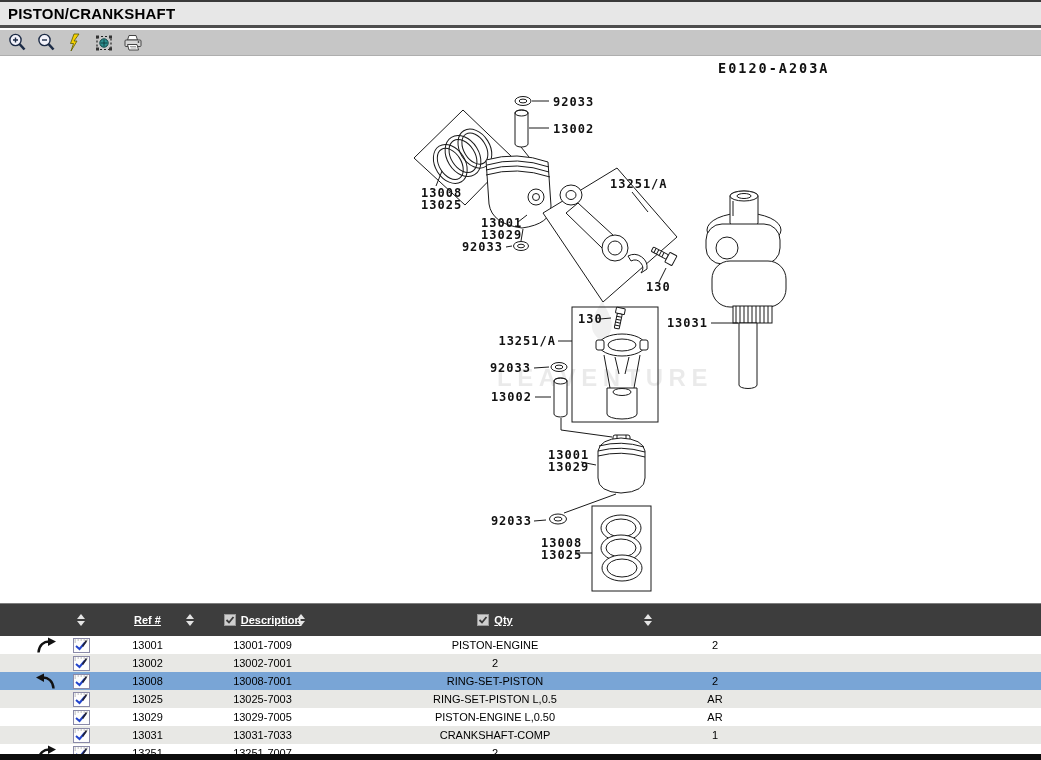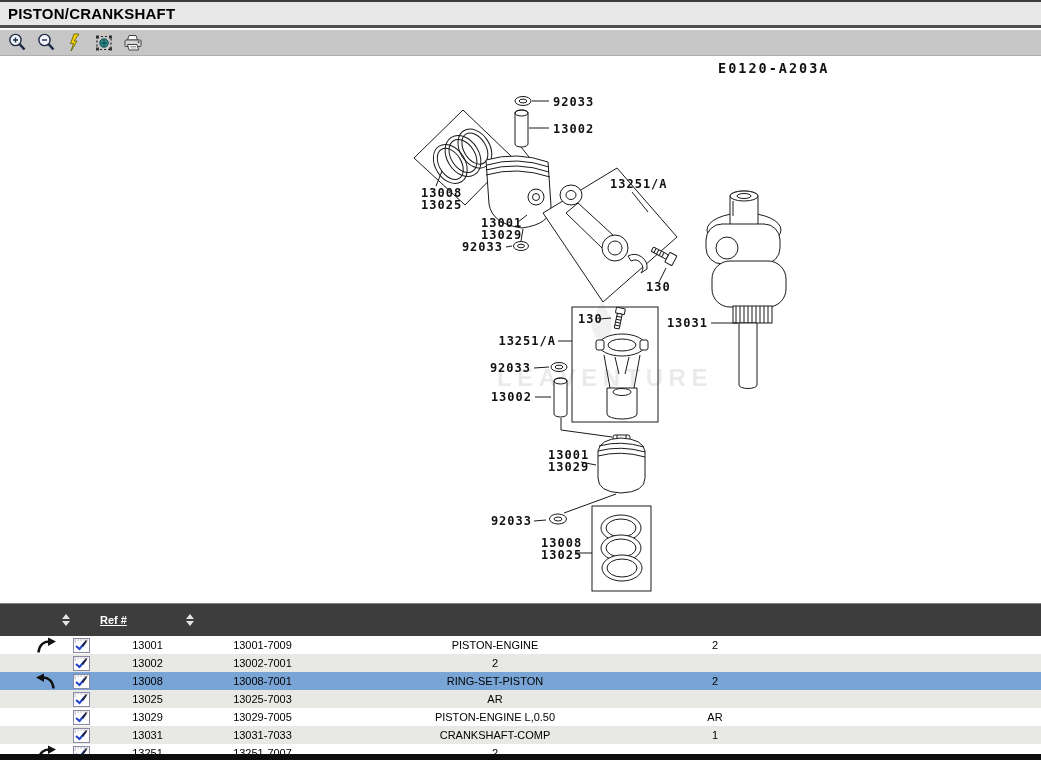--- a/index.html
+++ b/index.html
@@ -24,21 +24,21 @@
        letter-spacing:1px;fill:#111;}
   .code{font-family:"DejaVu Sans Mono",monospace;font-weight:bold;font-size:13.5px;
         letter-spacing:2px;fill:#111;}
   .wm{font-family:"Liberation Sans",sans-serif;font-weight:bold;font-size:24px;
       letter-spacing:5.5px;fill:#000;opacity:.08;}
   
   .parts-table{position:absolute;left:0;top:603px;width:1041px;}
   .thead,.trow{display:grid;grid-template-columns:62px 38px 95px 135px 330px 110px 271px;}
   .thead{background:#3d3d3d;border-top:1px solid #7d7d7d;height:32px;color:#fff;
          font-size:11px;font-weight:bold;align-items:center;}
-  .th{position:relative;display:flex;align-items:center;justify-content:flex-start;height:100%;gap:5px;text-decoration:underline;}
+  .th{position:relative;display:flex;align-items:center;justify-content:center;height:100%;gap:5px;text-decoration:underline;}
   .sort{display:inline-flex;flex-direction:column;gap:2px;cursor:pointer;}
   .sort i{display:block;width:0;height:0;border-left:4px solid transparent;border-right:4px solid transparent;}
   .sort .up{border-bottom:5px solid #e4e4e4;}
   .sort .down{border-top:5px solid #e4e4e4;}
   .sort-ref{position:absolute;right:1px;}  .sort-part{position:absolute;right:7px;}
   .sort-desc{position:absolute;right:25px;}.sort-qty{position:absolute;right:8px;}
   .sort-note{position:absolute;right:46px;}
   .trow{height:18px;align-items:center;font-size:11px;color:#000;}
   .trow.even{background:#ffffff;}
   .trow.odd{background:#e8e8e5;}
@@ -253,20 +253,42 @@
             <i class="down"></i>
           </span>
       </div>
       <div class="th">
         <span>Ref #</span>
         <span class="sort sort-ref">
             <i class="up"></i>
             <i class="down"></i>
           </span>
       </div>
+      <div class="th">
+        <svg width="12" height="12" viewBox="0 0 12 12">
+          <rect x="0.5" y="0.5" width="11" height="11" fill="#cfcfcf" stroke="#9a9a9a"></rect>
+          <path d="M2.5,6 L5,8.5 L9.5,3" stroke="#3a3a3a" stroke-width="1.8" fill="none"></path>
+        </svg>
+        <span>Description</span>
+        <span class="sort sort-desc">
+            <i class="up"></i>
+            <i class="down"></i>
+          </span>
+      </div>
+      <div class="th">
+        <svg width="12" height="12" viewBox="0 0 12 12">
+          <rect x="0.5" y="0.5" width="11" height="11" fill="#cfcfcf" stroke="#9a9a9a"></rect>
+          <path d="M2.5,6 L5,8.5 L9.5,3" stroke="#3a3a3a" stroke-width="1.8" fill="none"></path>
+        </svg>
+        <span>Qty</span>
+        <span class="sort sort-qty">
+            <i class="up"></i>
+            <i class="down"></i>
+          </span>
+      </div>
     </div>
     <div>
         <div class="trow even">
     <div class="cell cell-arrow">
             <svg width="22" height="17" viewBox="0 0 22 17">
     <path d="M3.5,15.5 C4,8 9,4.5 14,4.5" stroke="#111" stroke-width="2.4" fill="none"></path>
     <polygon points="13,0.5 21,4.5 13,9" fill="#111"></polygon>
   </svg>
           </div>
     <div class="cell cell-edit">
@@ -324,20 +346,21 @@
     <div class="cell cell-edit">
       <svg width="17" height="15" viewBox="0 0 17 15">
         <rect x="0.5" y="0.5" width="16" height="14" fill="#fdfdfd" stroke="#8a8aa8"></rect>
         <path d="M1.5,2 h14 M1.5,4 h3 M12.5,4 h3" stroke="#aaaaaa" stroke-width="1" stroke-dasharray="1.5,1.5" fill="none"></path>
         <path d="M3,8 L6.5,11 L12,4.5" stroke="#2244cc" stroke-width="2" fill="none"></path>
         <path d="M13.5,2.5 L9.5,8.5" stroke="#223" stroke-width="1.6"></path>
       </svg>
     </div>
     <div class="cell">13025</div>
     <div class="cell">13025-7003</div>
+    <div class="cell">RING-SET-PISTON L,0.5</div>
     <div class="cell">AR</div>
     <div class="cell"></div>
   </div>
         <div class="trow even">
     <div class="cell cell-arrow"></div>
     <div class="cell cell-edit">
       <svg width="17" height="15" viewBox="0 0 17 15">
         <rect x="0.5" y="0.5" width="16" height="14" fill="#fdfdfd" stroke="#8a8aa8"></rect>
         <path d="M1.5,2 h14 M1.5,4 h3 M12.5,4 h3" stroke="#aaaaaa" stroke-width="1" stroke-dasharray="1.5,1.5" fill="none"></path>
         <path d="M3,8 L6.5,11 L12,4.5" stroke="#2244cc" stroke-width="2" fill="none"></path>

